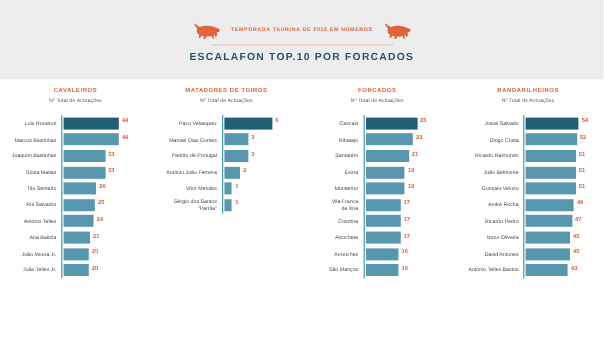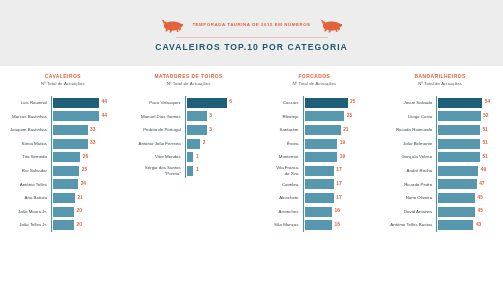--- a/index.html
+++ b/index.html
@@ -156,21 +156,21 @@
         <path fill="#e2623a" d="M6 9c-2-3-4-6-5-8 0 0 3 1 6 3 2 1 3 2 4 3 3-1 7-2 11-2 6 0 11 1 15 3 2 1 4 2 6 2 1 0 2 0 3-1 0 0 0 3-2 5-1 1-3 2-5 2l1 3c0 2-1 4-3 5l-1-4-2 2 1 4h-3l-1-4-3 1h-6l-2 4h-3l1-4-4-2-2 4h-3l1-5c-2-1-4-3-4-6 0-2 0-4 1-5-1 0-2 0-3-1 1-1 3-2 4-2-1-1-2-2-2-3z"></path>
         <path fill="#e2623a" d="M3 3c2 0 4 1 5 3-2 0-4-1-5-3z"></path>
       </svg>
       <div class="kicker">TEMPORADA TAURINA DE 2015 EM NÚMEROS</div>
       <svg class="bull" viewBox="0 0 44 28">
         <path fill="#e2623a" d="M6 9c-2-3-4-6-5-8 0 0 3 1 6 3 2 1 3 2 4 3 3-1 7-2 11-2 6 0 11 1 15 3 2 1 4 2 6 2 1 0 2 0 3-1 0 0 0 3-2 5-1 1-3 2-5 2l1 3c0 2-1 4-3 5l-1-4-2 2 1 4h-3l-1-4-3 1h-6l-2 4h-3l1-4-4-2-2 4h-3l1-5c-2-1-4-3-4-6 0-2 0-4 1-5-1 0-2 0-3-1 1-1 3-2 4-2-1-1-2-2-2-3z"></path>
         <path fill="#e2623a" d="M3 3c2 0 4 1 5 3-2 0-4-1-5-3z"></path>
       </svg>
     </div>
     <div class="rule"></div>
-    <div class="maintitle">CAVALEIROS TOP.10 POR CATEGORIA</div>
+    <div class="maintitle">ESCALAFON TOP.10 POR FORCADOS</div>
   </div>
 
   <div class="columns">
 
     <div class="col">
       <div class="col-head">
         <div class="col-title">CAVALEIROS</div>
         <div class="col-sub">Nº Total de Actuações</div>
       </div>
       <div class="rows">

